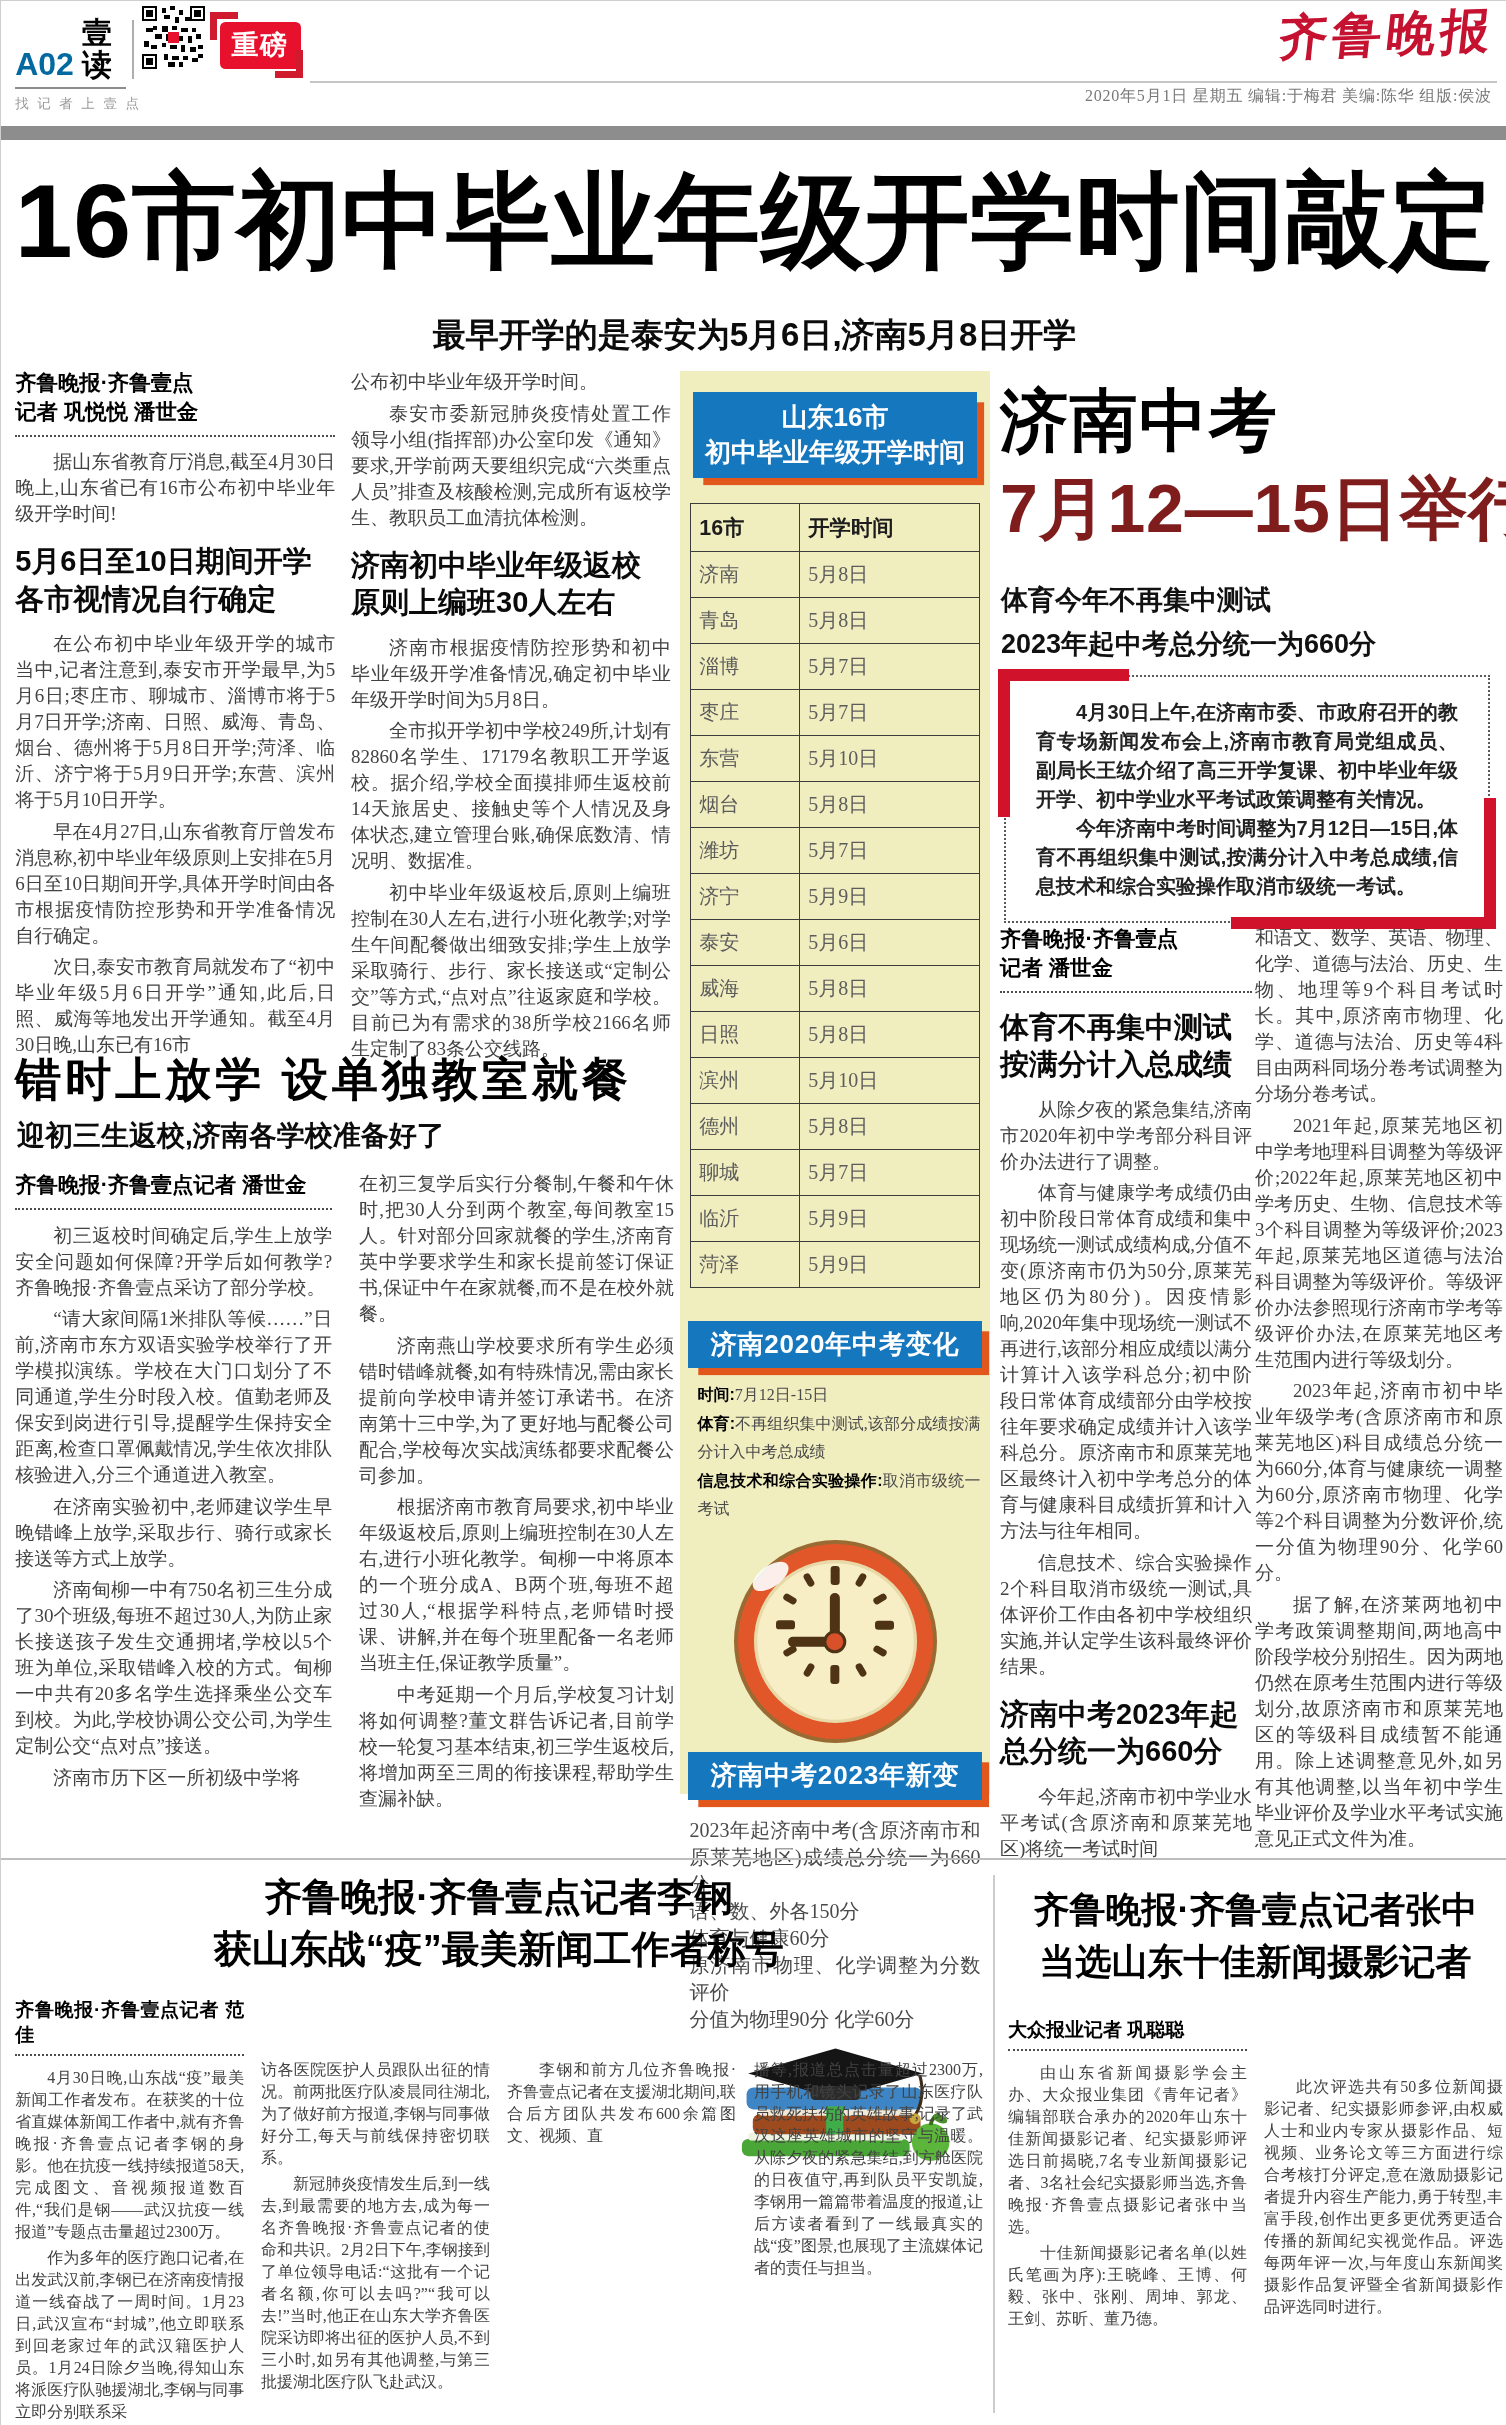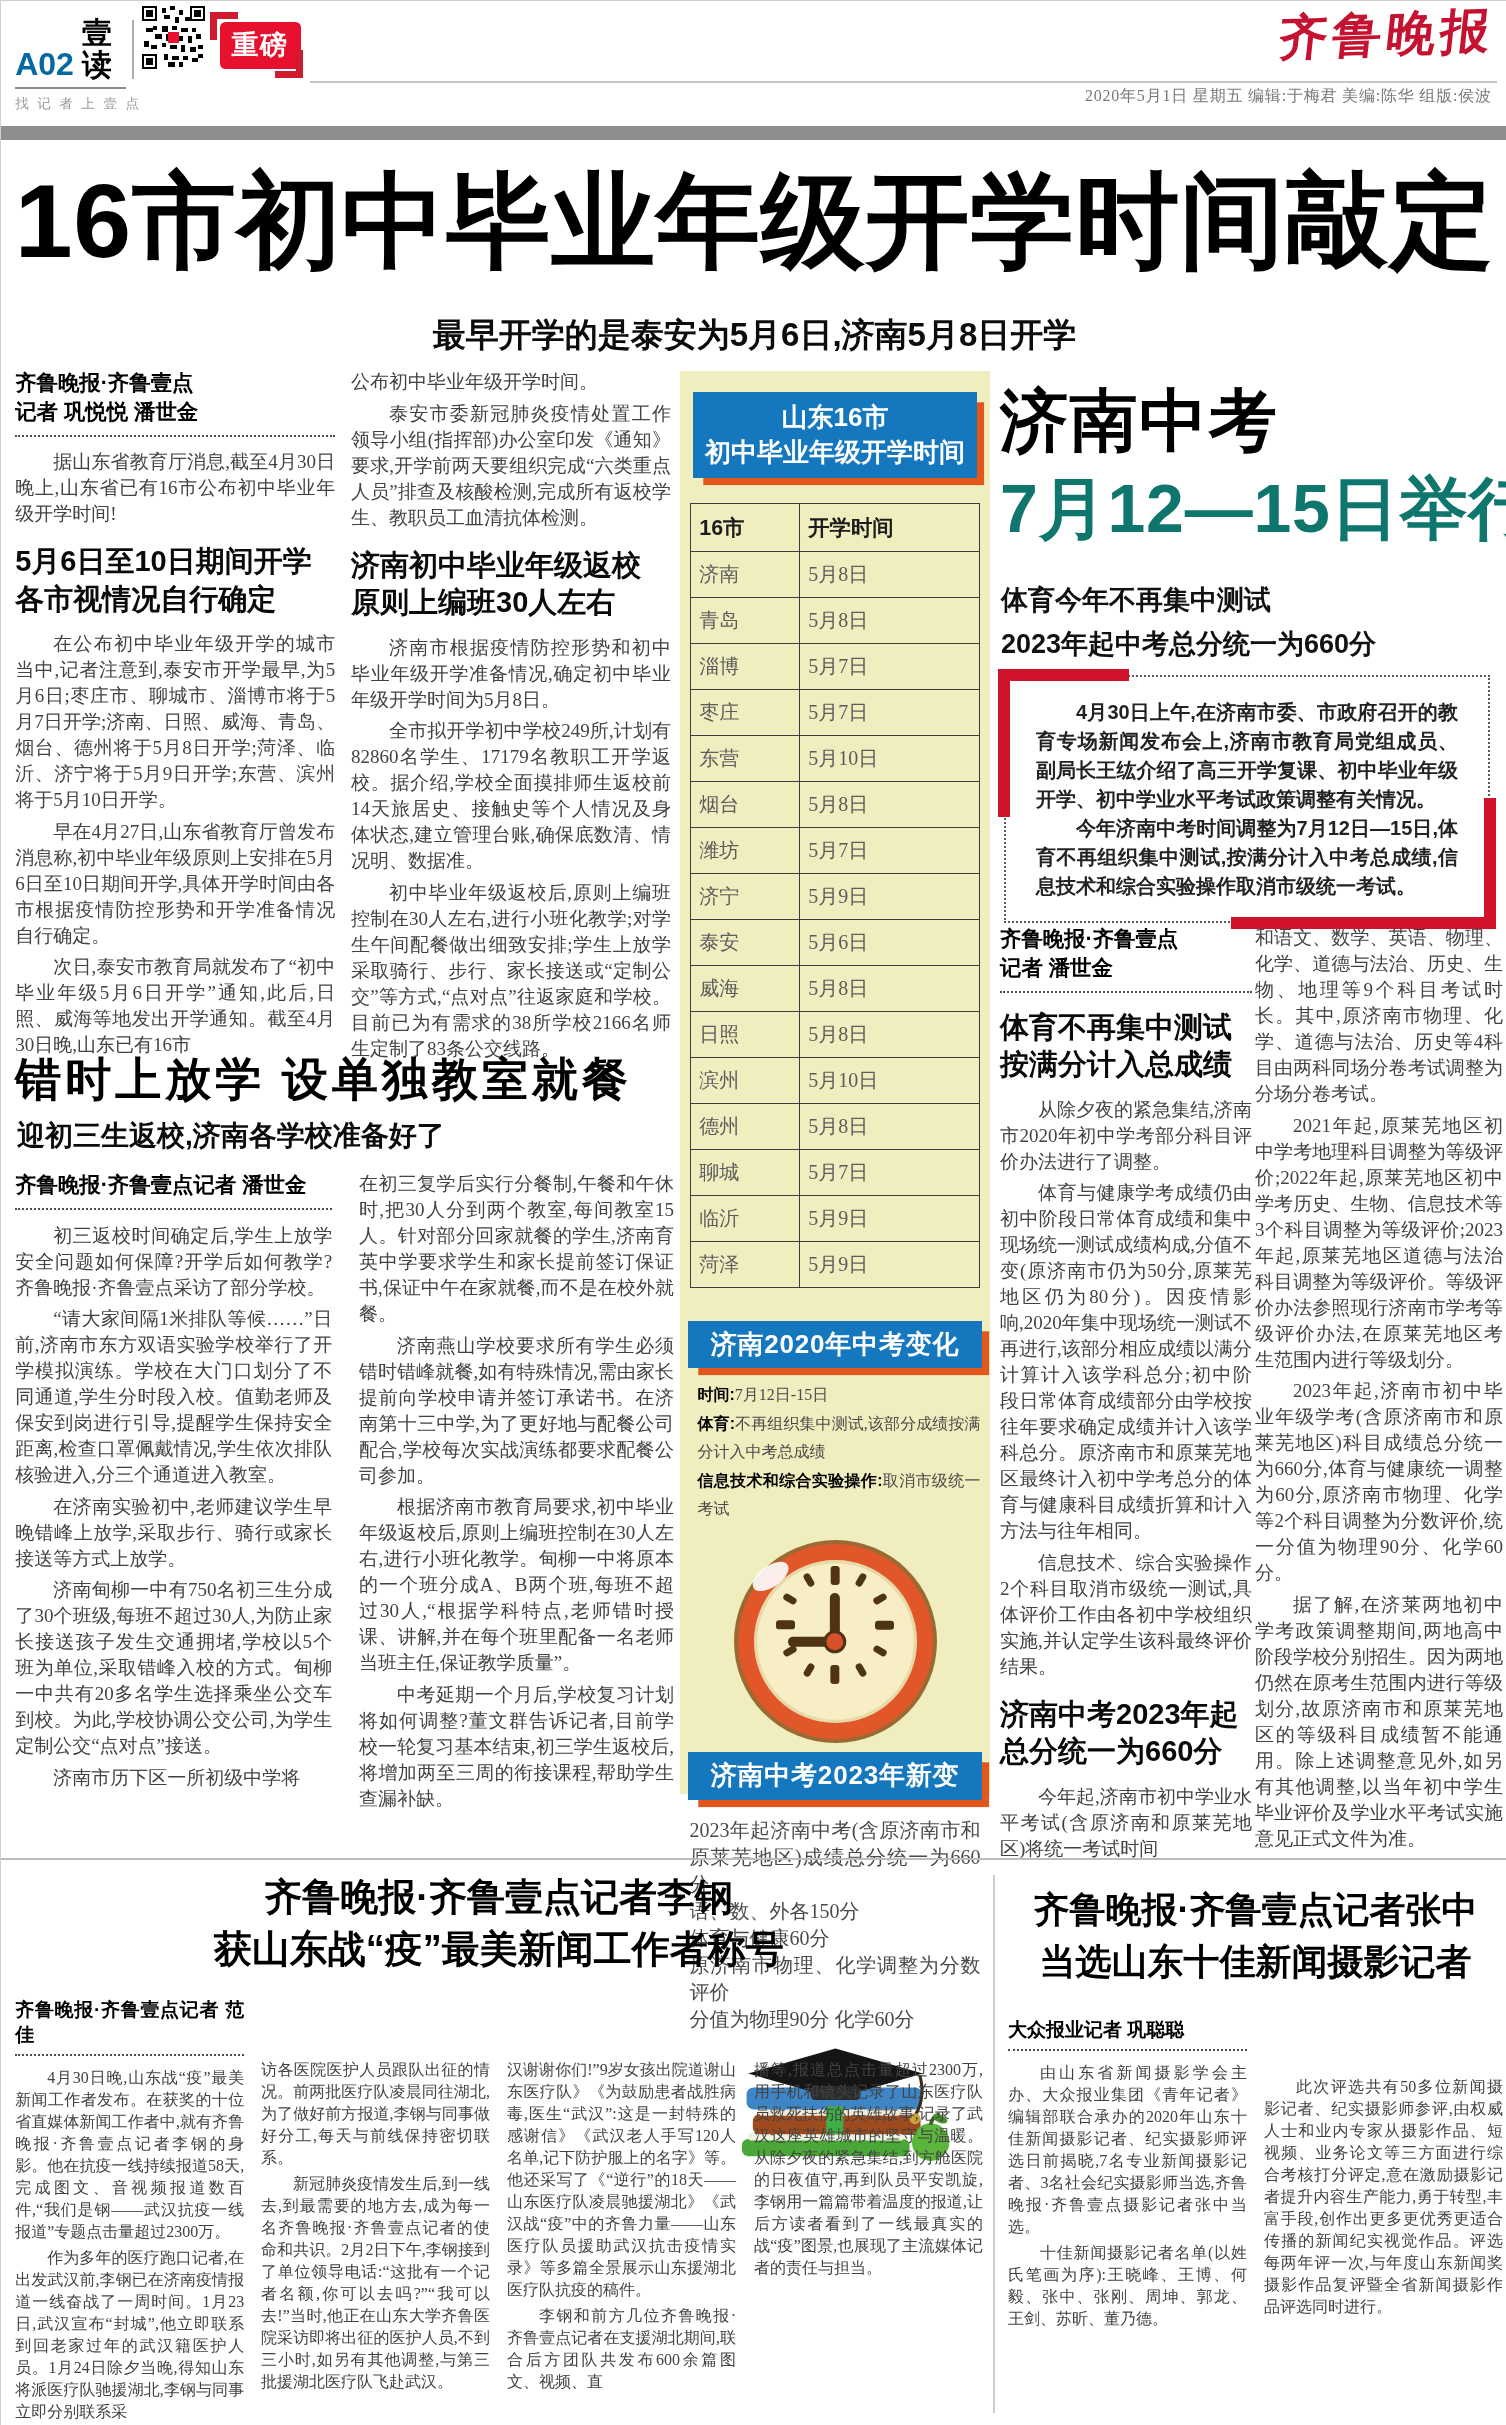--- a/index.html
+++ b/index.html
@@ -72,21 +72,21 @@
   .clock-dot{position:absolute;left:50%;top:50%;width:17.4px;height:17.4px;background:#d8512a;border:3.2px solid #4e3315;
              border-radius:50%;transform:translate(-50%,-50%);}
   .clock-hl{position:absolute;left:-3.2px;top:6.3px;width:41px;height:20.6px;background:rgba(255,255,255,.9);
             border-radius:50%;transform:rotate(-35deg);}
   .books{display:block;margin:14.2px auto 0;}
 
   
   .exam-h1{left:999px;top:385px;width:506px;font-family:"Liberation Sans",sans-serif;font-weight:900;
            font-size:68px;line-height:1;color:#000;letter-spacing:1.6px;}
   .exam-h2{left:999px;top:473px;width:506px;font-family:"Liberation Sans",sans-serif;font-weight:900;
-           font-size:68px;line-height:1;color:#0f766e;letter-spacing:0.8px;white-space:nowrap;}
+           font-size:68px;line-height:1;color:#7f1d1d;letter-spacing:0.8px;white-space:nowrap;}
   .exam-d1{left:1000px;top:581px;font-family:"Liberation Sans",sans-serif;font-weight:bold;font-size:27px;color:#111;}
   .exam-d2{left:1000px;top:625px;font-family:"Liberation Sans",sans-serif;font-weight:bold;font-size:27px;color:#111;}
   .exam-box{left:1003px;top:674px;width:486px;border:2.4px dotted #5a5a5a;padding:20.6px 30px;box-sizing:border-box;
             font-family:"Liberation Sans",sans-serif;font-weight:bold;font-size:20px;line-height:29px;color:#222;
             text-align:justify;}
   .exam-box p{margin:0;text-indent:2em;}
   .corner-tl{position:absolute;left:-8px;top:-8px;width:119px;height:136px;
              border-left:12px solid #d0122b;border-top:12px solid #d0122b;}
   .corner-br{position:absolute;right:-8px;bottom:-8px;width:253px;height:119px;
              border-right:12px solid #d0122b;border-bottom:12px solid #d0122b;}
@@ -420,21 +420,20 @@
         <p>作为多年的医疗跑口记者,在出发武汉前,李钢已在济南疫情报道一线奋战了一周时间。1月23日,武汉宣布“封城”,他立即联系到回老家过年的武汉籍医护人员。1月24日除夕当晚,得知山东将派医疗队驰援湖北,李钢与同事立即分别联系采</p>
       </div>
   </div>
   <div class="abs a1-col2 body-col body-sm">
     <p class="cont">访各医院医护人员跟队出征的情况。前两批医疗队凌晨同往湖北,为了做好前方报道,李钢与同事做好分工,每天与前线保持密切联系。</p>
     <div>
         <p>新冠肺炎疫情发生后,到一线去,到最需要的地方去,成为每一名齐鲁晚报·齐鲁壹点记者的使命和共识。2月2日下午,李钢接到了单位领导电话:“这批有一个记者名额,你可以去吗?”“我可以去!”当时,他正在山东大学齐鲁医院采访即将出征的医护人员,不到三小时,如另有其他调整,与第三批援湖北医疗队飞赴武汉。</p>
       </div>
   </div>
   <div class="abs a1-col3 body-col body-sm">
-    <p class="cont">汉谢谢你们!”9岁女孩出院道谢山东医疗队》《为鼓励患者战胜病毒,医生“武汉”:这是一封特殊的感谢信》《武汉老人手写120人名单,记下防护服上的名字》等。他还采写了《“逆行”的18天——山东医疗队凌晨驰援湖北》《武汉战“疫”中的齐鲁力量——山东医疗队员援助武汉抗击疫情实录》等多篇全景展示山东援湖北医疗队抗疫的稿件。</p>
     <div>
         <p>李钢和前方几位齐鲁晚报·齐鲁壹点记者在支援湖北期间,联合后方团队共发布600余篇图文、视频、直</p>
       </div>
   </div>
   <div class="abs a1-col4 body-col body-sm">
     <p class="cont">播等,报道总点击量超过2300万,用手机和镜头记录了山东医疗队员救死扶伤的英雄故事,记录了武汉这座英雄城市的坚守与温暖。从除夕夜的紧急集结,到方舱医院的日夜值守,再到队员平安凯旋,李钢用一篇篇带着温度的报道,让后方读者看到了一线最真实的战“疫”图景,也展现了主流媒体记者的责任与担当。</p>
   </div>
 
   <div class="abs a2-t2">当选山东十佳新闻摄影记者</div>
   <div class="abs a2-t1">齐鲁晚报·齐鲁壹点记者张中</div>

